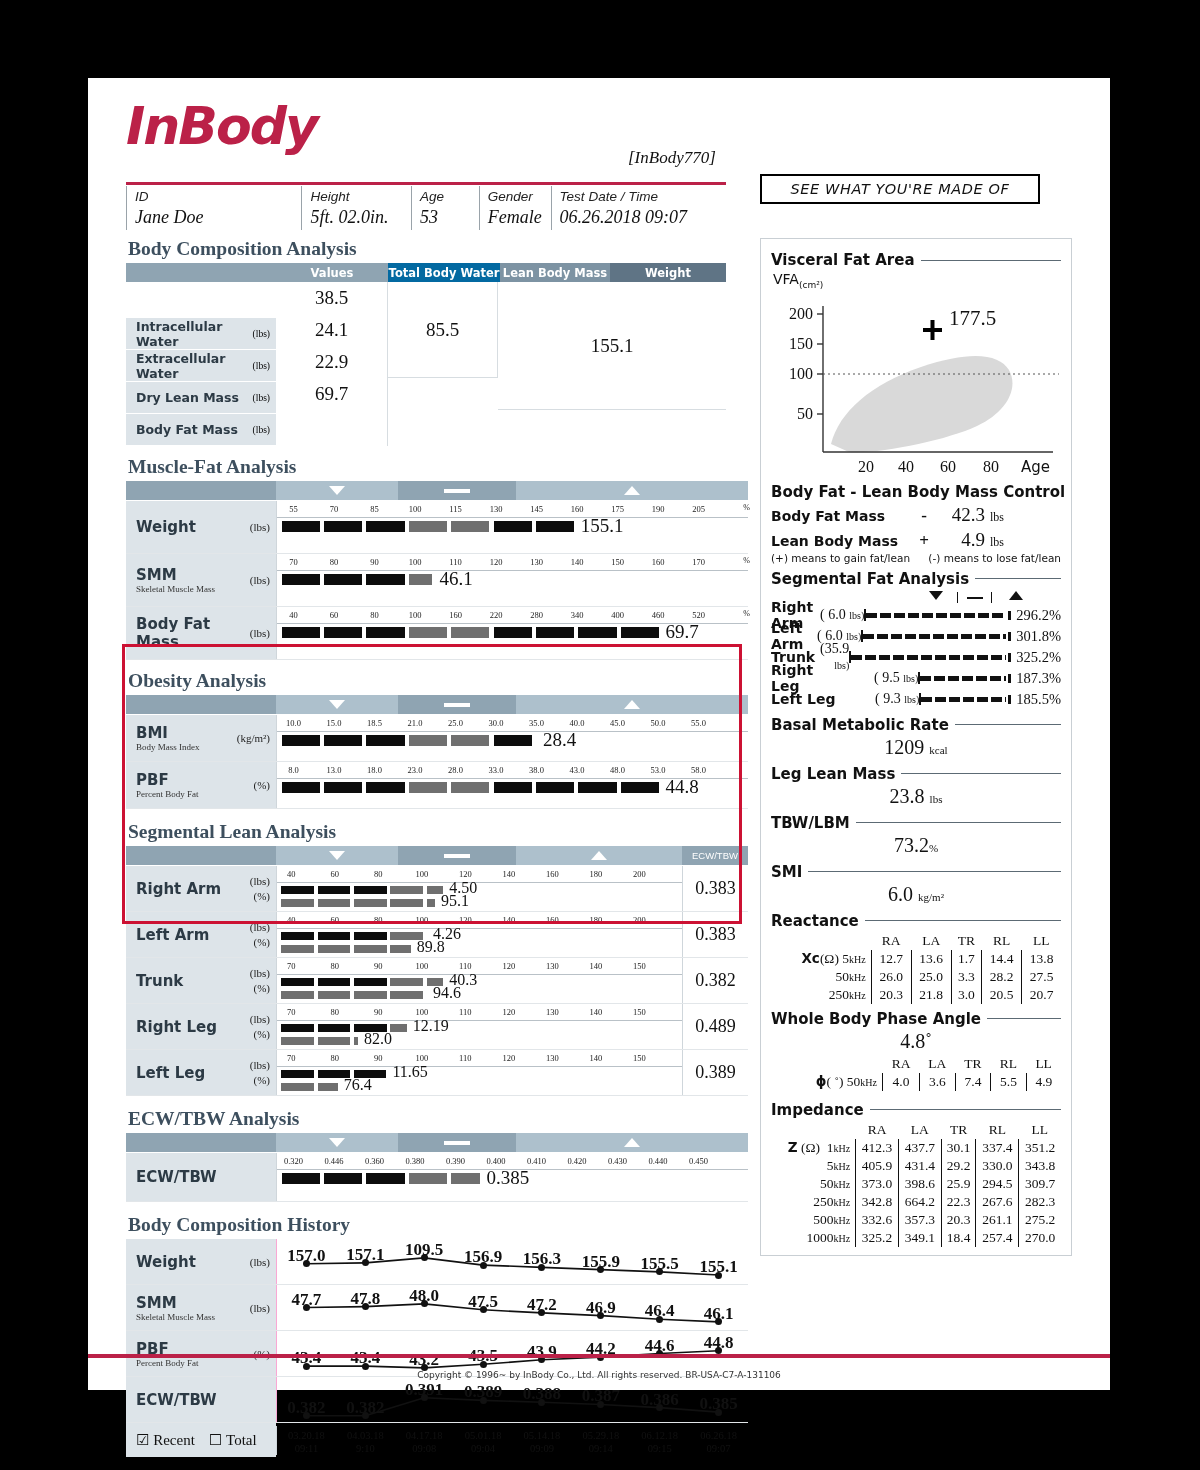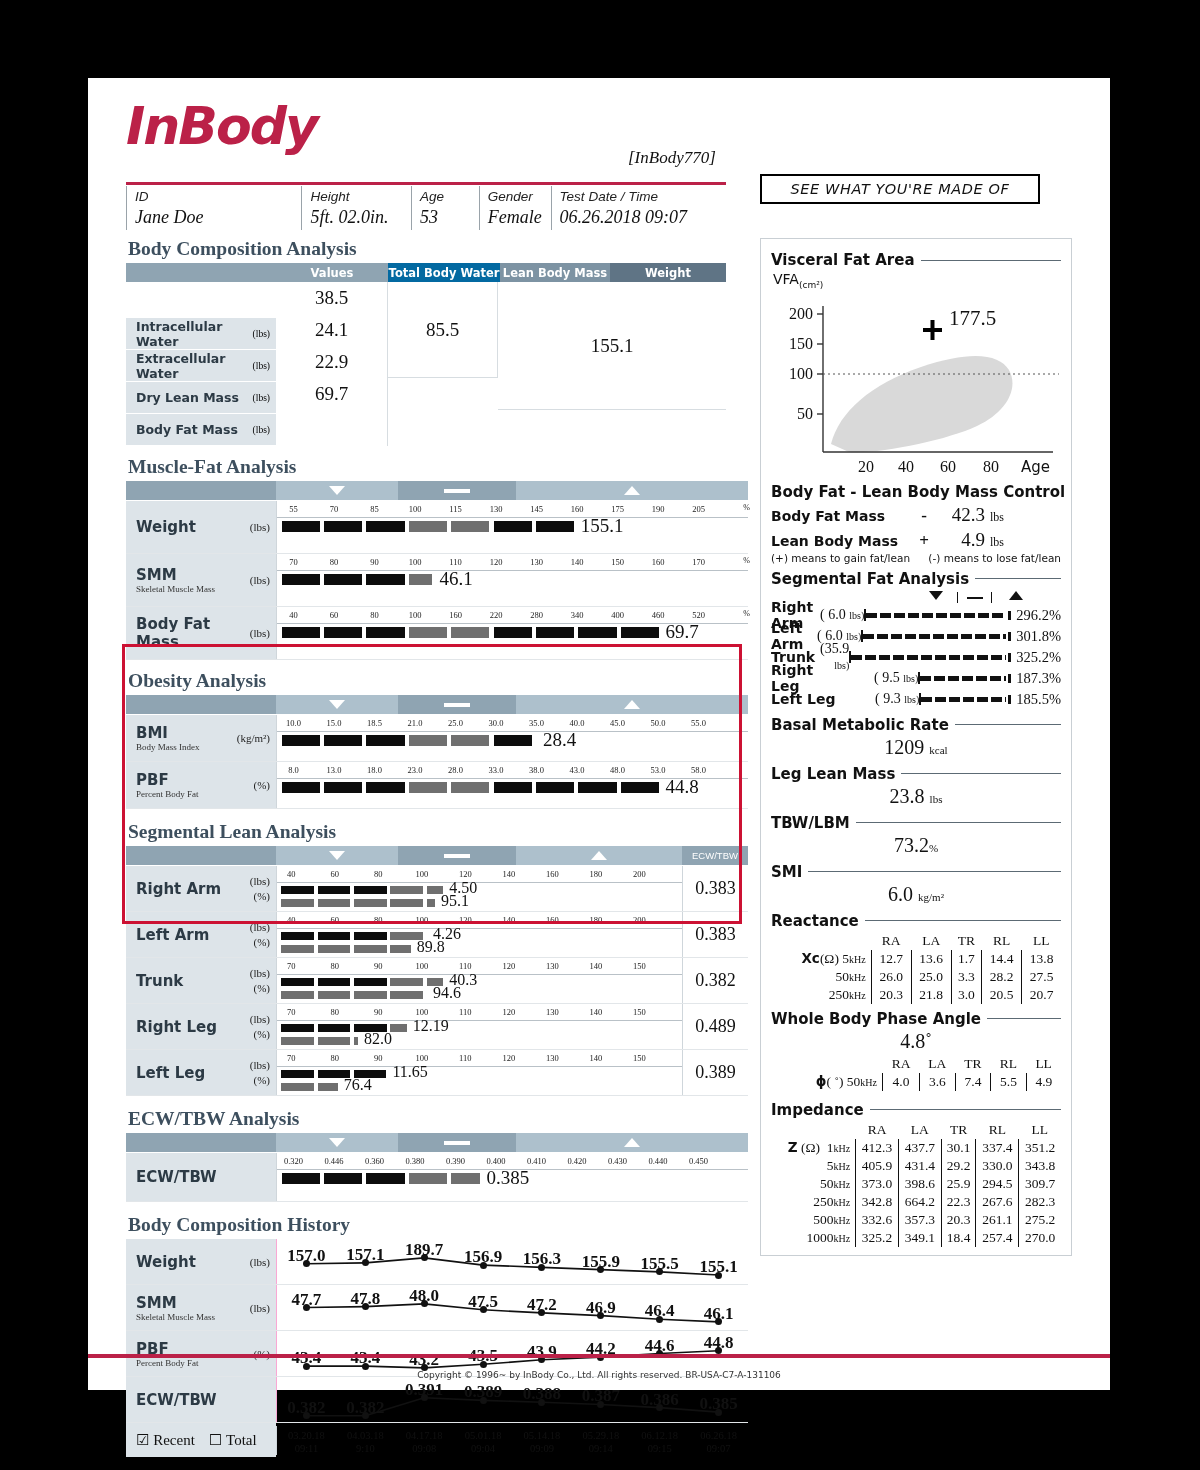--- a/index.html
+++ b/index.html
@@ -713,21 +713,21 @@
                   <line x1="68.75%" y1="68%" x2="81.25%" y2="73%" stroke="#111" stroke-width="1.6"></line>
                 </svg>
                 <svg style="position:absolute;left:0;top:0;width:100%;height:100%;overflow:visible">
                   <line x1="81.25%" y1="73%" x2="93.75%" y2="80%" stroke="#111" stroke-width="1.6"></line>
                 </svg>
                 <i class="hpt" style="left:6.25%;top:55%"></i>
                 <span class="hlbl" style="left:6.25%;top:15%">157.0</span>
                 <i class="hpt" style="left:18.75%;top:53%"></i>
                 <span class="hlbl" style="left:18.75%;top:13%">157.1</span>
                 <i class="hpt" style="left:31.25%;top:42%"></i>
-                <span class="hlbl" style="left:31.25%;top:2%">189.7</span>
+                <span class="hlbl" style="left:31.25%;top:2%">109.5</span>
                 <i class="hpt" style="left:43.75%;top:58%"></i>
                 <span class="hlbl" style="left:43.75%;top:18%">156.9</span>
                 <i class="hpt" style="left:56.25%;top:63%"></i>
                 <span class="hlbl" style="left:56.25%;top:23%">156.3</span>
                 <i class="hpt" style="left:68.75%;top:68%"></i>
                 <span class="hlbl" style="left:68.75%;top:28%">155.9</span>
                 <i class="hpt" style="left:81.25%;top:73%"></i>
                 <span class="hlbl" style="left:81.25%;top:33%">155.5</span>
                 <i class="hpt" style="left:93.75%;top:80%"></i>
                 <span class="hlbl" style="left:93.75%;top:40%">155.1</span>

